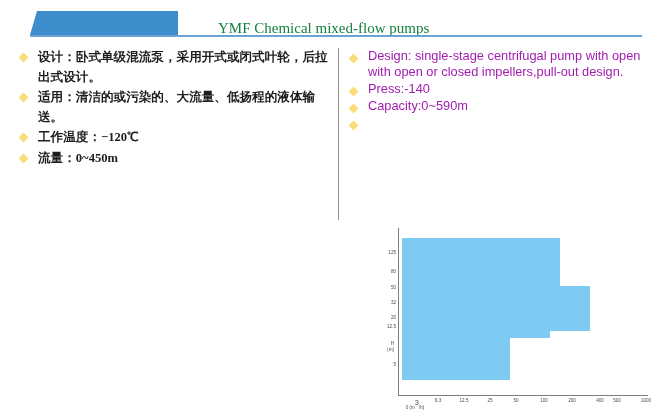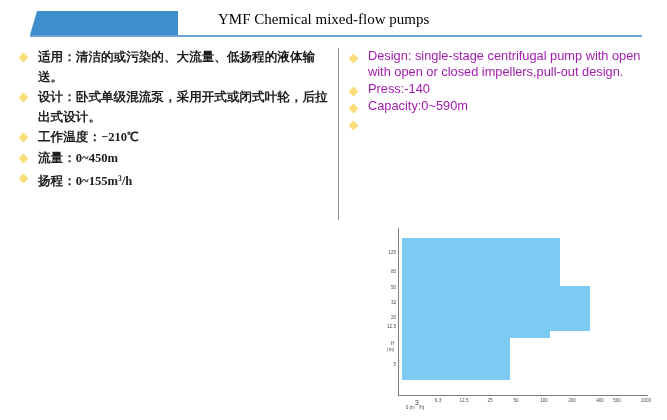--- a/index.html
+++ b/index.html
@@ -36,23 +36,23 @@
     text-align: center;
     font-family: "Liberation Serif", serif;
     font-weight: bold;
     font-size: 14.5px;
     color: #1a2b52;
     letter-spacing: 0.5px;
     white-space: nowrap;
   }
   #header-en {
     position: absolute;
-    left: 218px; top: 11px;
+    left: 218px; top: 20px;
     font-size: 15px;
-    color: #000000;
+    color: #15803d;
     white-space: nowrap;
   }
   #header-rule {
     position: absolute;
     left: 30px; top: 35px;
     width: 612px; height: 2px;
     background: #6aa3d4;
   }
 
   
@@ -180,37 +180,33 @@
   <div id="banner" style="background: rgb(61, 142, 203);"></div>
   <div id="header-en">YMF Chemical mixed-flow pumps</div>
   <div id="header-rule" style="background: rgb(106, 163, 212);"></div>
 </div>
 
 <div id="col-divider"></div>
 
 <ul id="list-cn" class="bullet-list">
   <li class="bullet-item">
     <span class="diamond" style="background: rgb(251, 221, 122);"></span>
+    <span>设计：卧式单级混流泵，采用开式或闭式叶轮，后拉出式设计。</span>
+  </li>
+  <li class="bullet-item">
+    <span class="diamond" style="background: rgb(251, 221, 122);"></span>
     <span>适用：清洁的或污染的、大流量、低扬程的液体输送。</span>
   </li>
   <li class="bullet-item">
     <span class="diamond" style="background: rgb(251, 221, 122);"></span>
-    <span>设计：卧式单级混流泵，采用开式或闭式叶轮，后拉出式设计。</span>
-  </li>
-  <li class="bullet-item">
-    <span class="diamond" style="background: rgb(251, 221, 122);"></span>
-    <span>工作温度：−210℃</span>
+    <span>工作温度：−120℃</span>
   </li>
   <li class="bullet-item">
     <span class="diamond" style="background: rgb(251, 221, 122);"></span>
     <span>流量：0~450m</span>
-  </li>
-  <li class="bullet-item">
-    <span class="diamond" style="background: rgb(251, 221, 122);"></span>
-    <span>扬程：0~155m<sup>3</sup>/h</span>
   </li>
 </ul>
 
 <ul id="list-en" class="bullet-list">
   <li class="bullet-item">
     <span class="diamond" style="background: rgb(251, 221, 122);"></span>
     <span>Design: single-stage centrifugal pump with open with open or closed impellers,pull-out design.</span>
   </li>
   <li class="bullet-item">
     <span class="diamond" style="background: rgb(251, 221, 122);"></span>

